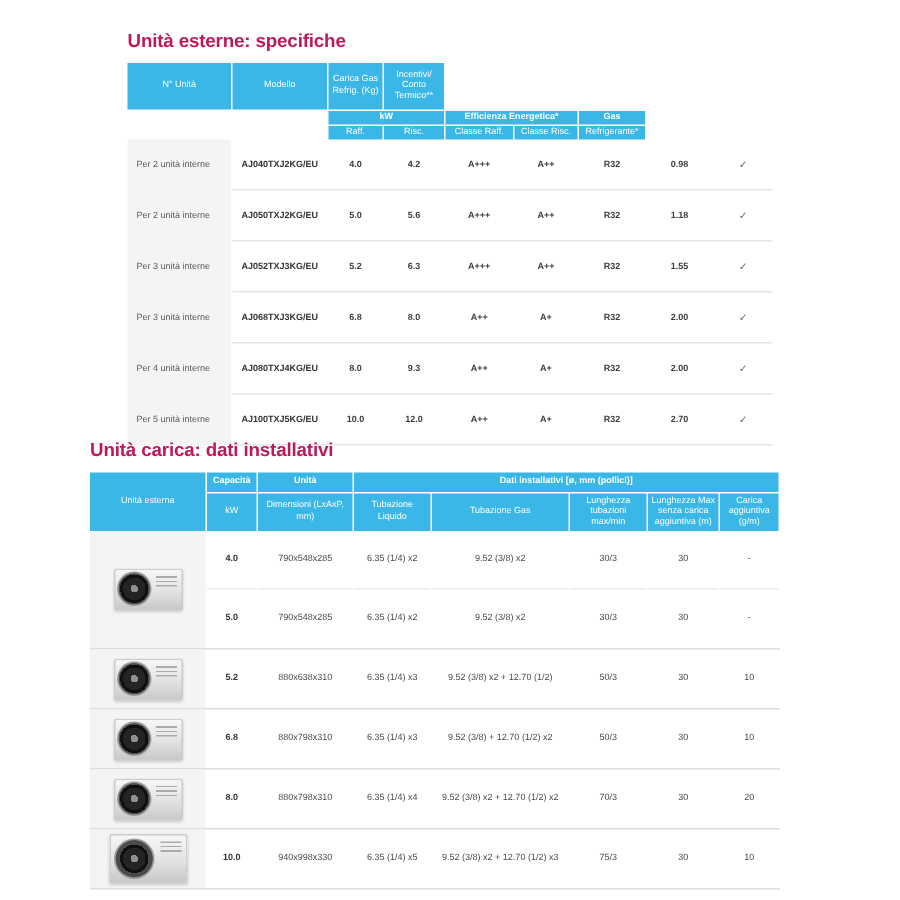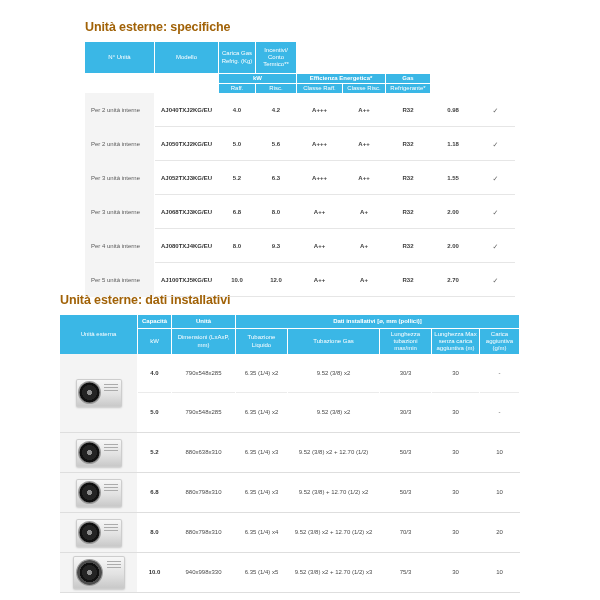--- a/index.html
+++ b/index.html
@@ -4,21 +4,21 @@
 <style>
   html,body{margin:0;padding:0}
   body{
     width:600px;height:600px;background:#ffffff;position:relative;overflow:hidden;
     font-family:"Liberation Sans",sans-serif;color:#444;
     -webkit-font-smoothing:antialiased;
   }
   .section{position:absolute}
   #sec1{left:85px;top:20px;width:430px}
   #sec2{left:60px;top:293px;width:460px}
-  .sec-title{font-size:12.5px;font-weight:700;color:#a16207;margin:0 0 8px 0;letter-spacing:-0.1px}
+  .sec-title{font-size:12.5px;font-weight:700;color:#be185d;margin:0 0 8px 0;letter-spacing:-0.1px}
 
   
   .hc{
     background:#3ab7e6;color:#fff;font-size:6px;line-height:1.2;
     display:flex;align-items:center;justify-content:center;text-align:center;
     padding:1px 2px;box-sizing:border-box;
   }
   .hc.group{font-weight:700}
   .r12{grid-row:1/3}
   .cell{
@@ -155,21 +155,21 @@
     <div class="cell semi">12.0</div>
     <div class="cell semi">A++</div>
     <div class="cell semi">A+</div>
     <div class="cell semi">R32</div>
     <div class="cell semi">2.70</div>
     <div class="cell check">✓</div>
   </div>
 </div>
 
 <div class="section" id="sec2">
-  <h2 class="sec-title">Unità esterne: dati installativi</h2>
+  <h2 class="sec-title">Unità carica: dati installativi</h2>
 
   <div class="t2-grid t2-head">
     <div class="hc r12">Unità esterna</div>
     <div class="hc group">Capacità</div>
     <div class="hc group">Unità</div>
     <div class="hc group dati-group">Dati installativi [ø, mm (pollici)]</div>
     <div class="hc" style="grid-column:2">kW</div>
     <div class="hc" style="grid-column:3">Dimensioni (LxAxP, mm)</div>
     <div class="hc" style="grid-column:4">Tubazione Liquido</div>
     <div class="hc" style="grid-column:5">Tubazione Gas</div>

